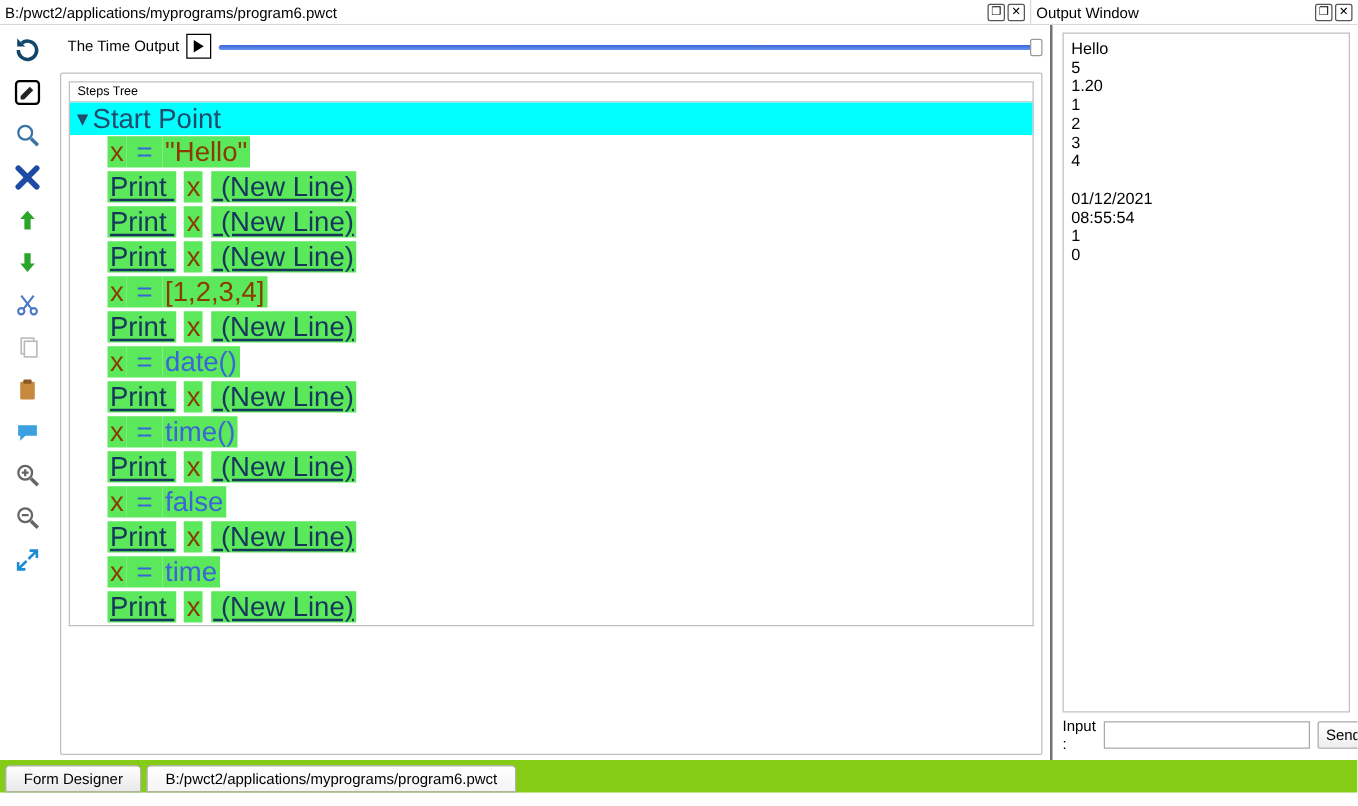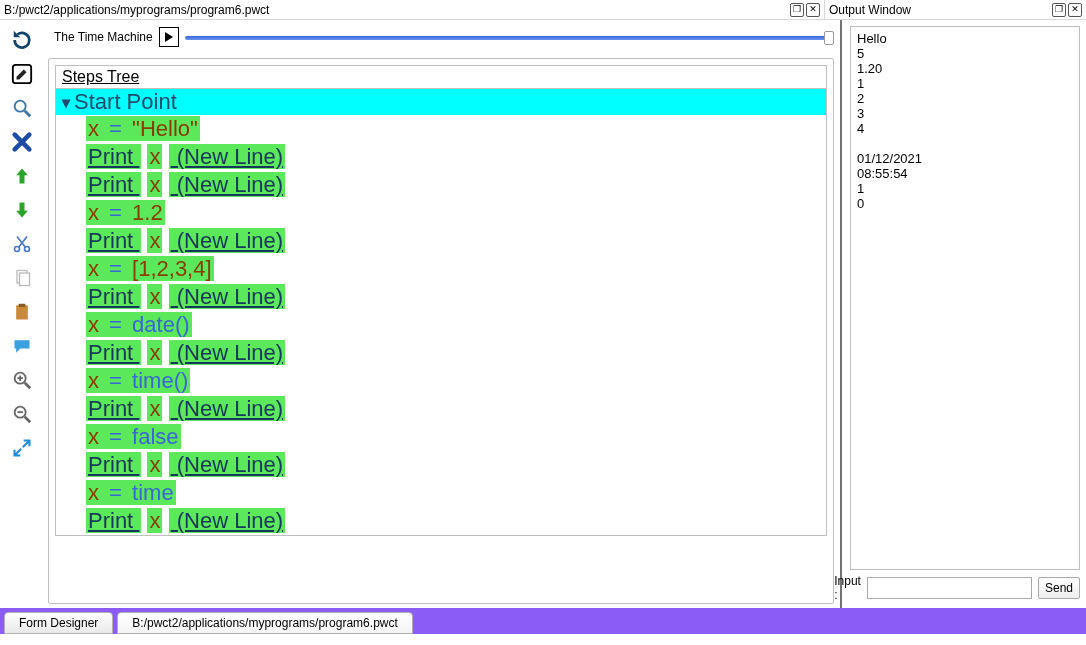--- a/index.html
+++ b/index.html
@@ -19,37 +19,37 @@
 
   .editor-col { flex:1; padding:4px 6px 4px 4px; display:flex; flex-direction:column; min-width:0;}
   .timemachine { display:flex; align-items:center; height:26px; gap:6px; margin-bottom:8px;}
   .tm-label { font-size:12px; color:#000; white-space:nowrap; padding-left:6px;}
   .tm-play { width:20px; height:20px; border:1px solid #000; display:flex; align-items:center; justify-content:center; cursor:pointer; }
   .tm-slider { flex:1; position:relative; height:16px; }
   .tm-track { position:absolute; top:7px; left:0; right:8px; height:4px; background:linear-gradient(#3a66d6,#6a92f0); border-radius:2px;}
   .tm-thumb { position:absolute; top:2px; right:0; width:10px; height:14px; background:#fff; border:1px solid #999; border-radius:2px;}
   
   .editor-frame { flex:1; border:1px solid #bfbfbf; border-radius:2px; padding:6px; overflow:hidden;}
-  .tree-head { border:1px solid #bfbfbf; font-size:16px; padding:2px 6px; background:#fff;text-decoration:underline;}
+  .tree-head { border:1px solid #bfbfbf; font-size:10px; padding:2px 6px; background:#fff;}
   .tree-body { border:1px solid #bfbfbf; border-top:none; background:#fff; padding:0; }
   .start-row { background:#00ffff; color:#204b6b; font-size:22px; padding:0 6px; display:flex; align-items:center; gap:4px;}
   .dash { font-size:16px; color:#204b6b; font-weight:bold;}
   .step { font-size:22px; line-height:28px; margin-left:30px; white-space:pre;}
   .step .hl { background:#5be85b; padding:0 2px;}
   .c-brown { color:#8a3c00;}
   .c-blue  { color:#3a66d6;}
   .c-navy  { color:#17365d;text-decoration:underline;}
 
   .output-col { width:246px; border-left:2px solid #737373; padding:6px 6px 6px 8px; display:flex; flex-direction:column;}
   .output-box { flex:1; border:1px solid #bfbfbf; background:#fff; padding:4px 6px; font-size:13px; white-space:pre; overflow:auto;}
-  .input-row { display:flex; align-items:center; gap:6px; margin-top:4px;justify-content:flex-end;}
+  .input-row { display:flex; align-items:center; gap:6px; margin-top:4px;}
   .input-row input { flex:1; height:22px; border:1px solid #a9a9a9; padding:0 4px; font-size:12px;}
   .send-btn { width:72px; height:22px; border:1px solid #a9a9a9; background:linear-gradient(#fff,#eee); border-radius:2px; cursor:pointer; font-size:12px;}
 
-  .bottombar { height:26px; display:flex; align-items:flex-end; padding:0 4px; gap:4px; background:#8b5cf6;}
+  .bottombar { height:26px; display:flex; align-items:flex-end; padding:0 4px; gap:4px; background:#84cc16;}
   .bottom-tab { height:22px; padding:2px 14px; border:1px solid #b0b0b0; border-bottom:1px solid #b0b0b0; border-radius:4px 4px 0 0; background:linear-gradient(#fefefe,#e9e9e9); font-size:12px; cursor:pointer; display:flex; align-items:center;}
   .bottom-tab.active { background:linear-gradient(#fff,#f4f4f4);}
 </style>
 </head>
 <body>
 
 <div class="titlebar-row">
   <div class="titlebar left">
     <span>B:/pwct2/applications/myprograms/program6.pwct</span>
     <div class="title-buttons">
@@ -142,21 +142,21 @@
     <div class="side-icon">
         <svg width="20" height="20" viewBox="0 0 24 24">
           <path d="M3 14v7h7M3 21l8-8" fill="none" stroke="#1e8cd4" stroke-width="2.5"></path>
           <path d="M21 10V3h-7M21 3l-8 8" fill="none" stroke="#1e8cd4" stroke-width="2.5"></path>
         </svg>
       </div>
   </div>
 
   <div class="editor-col">
     <div class="timemachine">
-      <span class="tm-label">The Time Machine</span>
+      <span class="tm-label">The Time Output</span>
       <div class="tm-play">
         <svg width="12" height="12" viewBox="0 0 12 12">
             <path d="M2 1v10l8-5z" fill="#000"></path>
           </svg>
       </div>
       <div class="tm-slider">
         <div class="tm-track"></div>
           <div class="tm-thumb"></div>
       </div>
     </div>
@@ -165,21 +165,20 @@
       <div class="tree-head">Steps Tree</div>
       <div class="tree-body">
         <div class="start-row">
           <span class="dash">▾</span>
           <span>Start Point</span>
         </div>
         <div id="steps-container">
             <div class="step"><span class="hl c-brown">x</span><span class="hl c-blue"> = </span><span class="hl c-brown">"Hello"</span></div>
             <div class="step"><span class="hl c-navy">Print </span><span> </span><span class="hl c-brown">x</span><span> </span><span class="hl c-navy"> (New Line)</span></div>
             <div class="step"><span class="hl c-navy">Print </span><span> </span><span class="hl c-brown">x</span><span> </span><span class="hl c-navy"> (New Line)</span></div>
-            <div class="step"><span class="hl c-brown">x</span><span class="hl c-blue"> = </span><span class="hl c-brown">1.2</span></div>
             <div class="step"><span class="hl c-navy">Print </span><span> </span><span class="hl c-brown">x</span><span> </span><span class="hl c-navy"> (New Line)</span></div>
             <div class="step"><span class="hl c-brown">x</span><span class="hl c-blue"> = </span><span class="hl c-brown">[1,2,3,4]</span></div>
             <div class="step"><span class="hl c-navy">Print </span><span> </span><span class="hl c-brown">x</span><span> </span><span class="hl c-navy"> (New Line)</span></div>
             <div class="step"><span class="hl c-brown">x</span><span class="hl c-blue"> = </span><span class="hl c-blue">date()</span></div>
             <div class="step"><span class="hl c-navy">Print </span><span> </span><span class="hl c-brown">x</span><span> </span><span class="hl c-navy"> (New Line)</span></div>
             <div class="step"><span class="hl c-brown">x</span><span class="hl c-blue"> = </span><span class="hl c-blue">time()</span></div>
             <div class="step"><span class="hl c-navy">Print </span><span> </span><span class="hl c-brown">x</span><span> </span><span class="hl c-navy"> (New Line)</span></div>
             <div class="step"><span class="hl c-brown">x</span><span class="hl c-blue"> = </span><span class="hl c-blue">false</span></div>
             <div class="step"><span class="hl c-navy">Print </span><span> </span><span class="hl c-brown">x</span><span> </span><span class="hl c-navy"> (New Line)</span></div>
             <div class="step"><span class="hl c-brown">x</span><span class="hl c-blue"> = </span><span class="hl c-blue">time</span></div>

